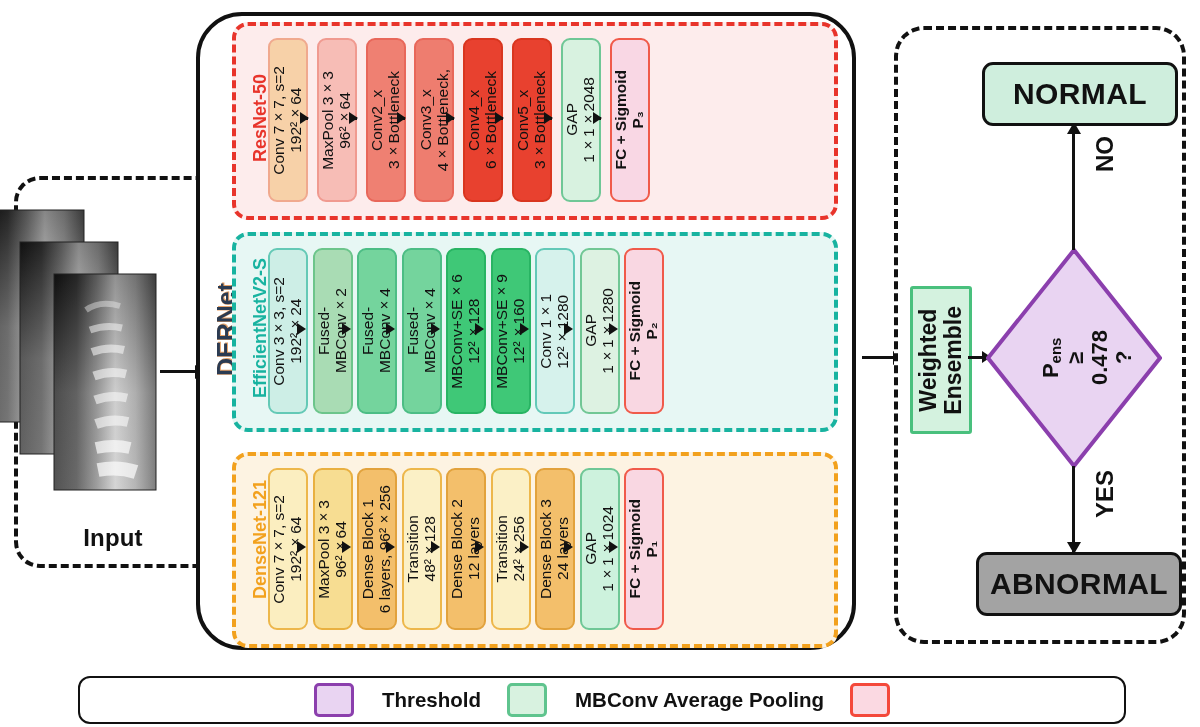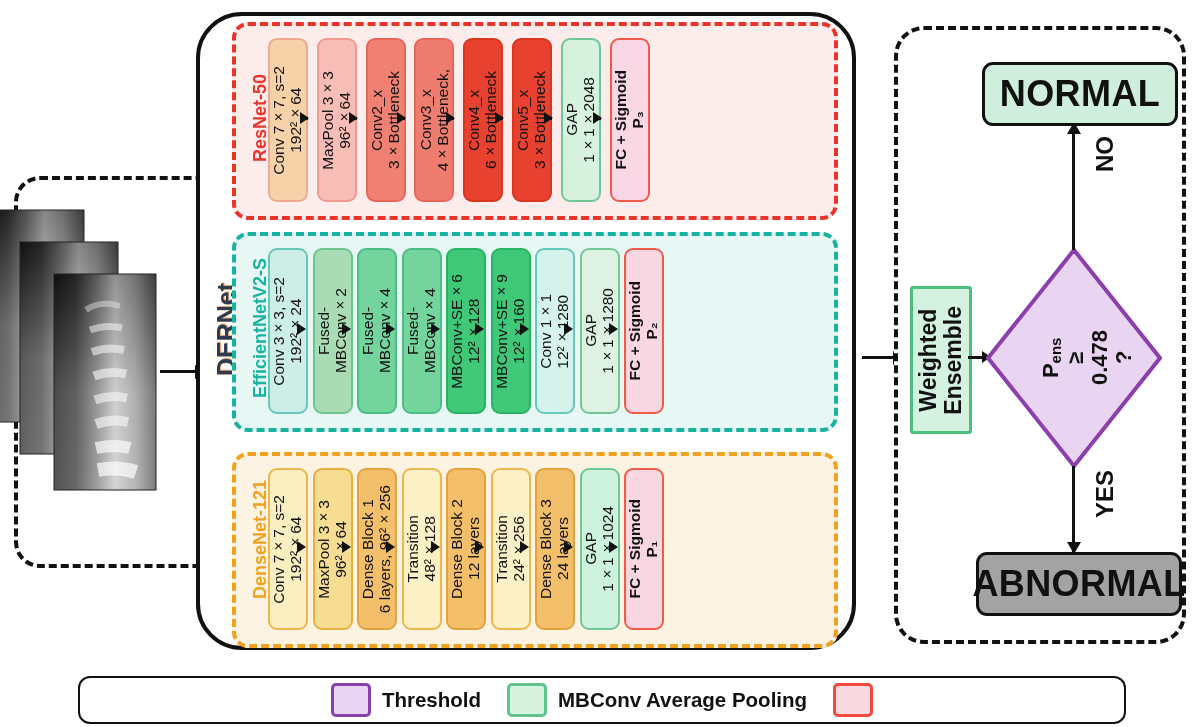--- a/index.html
+++ b/index.html
@@ -71,32 +71,32 @@
   #ensemble-box{position:absolute;left:910px;top:286px;width:56px;height:142px;
       border:3px solid #49c07d;background:#d4f2df;border-radius:3px;
       display:flex;align-items:center;justify-content:center;font-size:23px;
       font-weight:bold;}
   #diamond{position:absolute;left:986px;top:248px;width:176px;height:220px;}
   #diamond-label{position:absolute;left:1040px;top:250px;width:70px;height:216px;
       display:flex;align-items:center;justify-content:center;
       font-size:22px;font-weight:bold;}
   .termbox{position:absolute;border:3.5px solid #111;border-radius:11px;
       display:flex;align-items:center;justify-content:center;
-      font-size:36px;font-weight:bold;letter-spacing:.4px;}
+      font-size:30px;font-weight:bold;letter-spacing:.4px;}
   #normal-box{left:982px;top:62px;width:190px;height:58px;background:#cfeedd;}
   #abnormal-box{left:976px;top:552px;width:200px;height:58px;background:#fbddd9;}
   .branchlabel{position:absolute;font-size:24px;font-weight:bold;}
 
   
   #legend{position:absolute;left:78px;top:676px;width:1044px;height:44px;
       border:2.5px solid #111;border-radius:12px;background:#fff;
       display:flex;align-items:center;justify-content:center;gap:26px;}
   .leg-item{display:flex;align-items:center;gap:11px;}
   .leg-sw{width:34px;height:28px;border-width:3px;border-style:solid;border-radius:5px;}
-  .leg-txt{font-size:20.5px;font-weight:bold;}
+  .leg-txt{font-size:20.5px;font-weight:bold;margin-left:17px;}
   sub{font-size:.68em;}
 </style>
 </head>
 <body>
 
 <div class="abs" id="input-panel">
   <svg class="abs" style="left:-40px;top:20px;" width="230" height="300">
     <defs>
       <linearGradient id="gx" x1="0" y1="0" x2="1" y2="0">
         <stop offset="0%" stop-color="#0a0a0a"></stop>
@@ -128,20 +128,21 @@
         <path d="M114 152 q16 -6 32 -2" stroke="#fafafa" stroke-width="8" fill="none" opacity="0.65"></path>
         <path d="M116 176 q16 -6 32 -2" stroke="#fafafa" stroke-width="9" fill="none" opacity="0.7"></path>
         <path d="M117 200 q16 -6 32 -2" stroke="#fafafa" stroke-width="9" fill="none" opacity="0.7"></path>
         <path d="M118 224 q16 -6 32 -2" stroke="#fafafa" stroke-width="10" fill="none" opacity="0.72"></path>
         <path d="M118 248 q18 -4 34 0" stroke="#ffffff" stroke-width="12" fill="none" opacity="0.78"></path>
         <path d="M120 270 q20 -4 38 2" stroke="#ffffff" stroke-width="14" fill="none" opacity="0.8"></path>
       </g>
       <rect x="76" y="74" width="102" height="216" fill="none" stroke="#222" stroke-width="1"></rect>
     </g>
   </svg>
+  <div id="input-label">Input</div>
 </div>
 
 <div class="harrow" style="left:160px;top:370px;width:44px;"></div>
 
 <div class="abs" id="dernet-panel"></div>
 <div id="dernet-label">
   <span class="vert">DERNet</span>
 </div>
 
 <div class="branch" id="branch-resnet" style="border-color: rgb(232, 52, 43); background: rgb(253, 236, 236);"></div>

